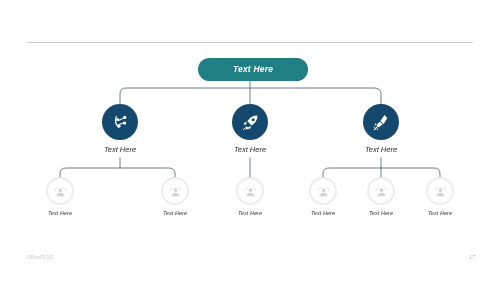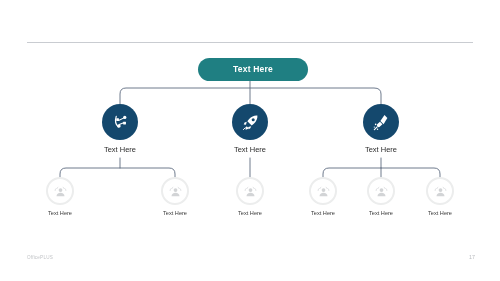--- a/index.html
+++ b/index.html
@@ -10,20 +10,21 @@
   }
   body {
     font-family: "Liberation Sans", sans-serif;
   }
   #slide {
     position: relative;
     width: 500px;
     height: 281px;
     background: #ffffff;
     overflow: hidden;
+    font-style: italic;
   }
 
   
   #top-divider {
     position: absolute;
     left: 27px;
     top: 42px;
     width: 446px;
     height: 1px;
     background: #c9ccd1;

